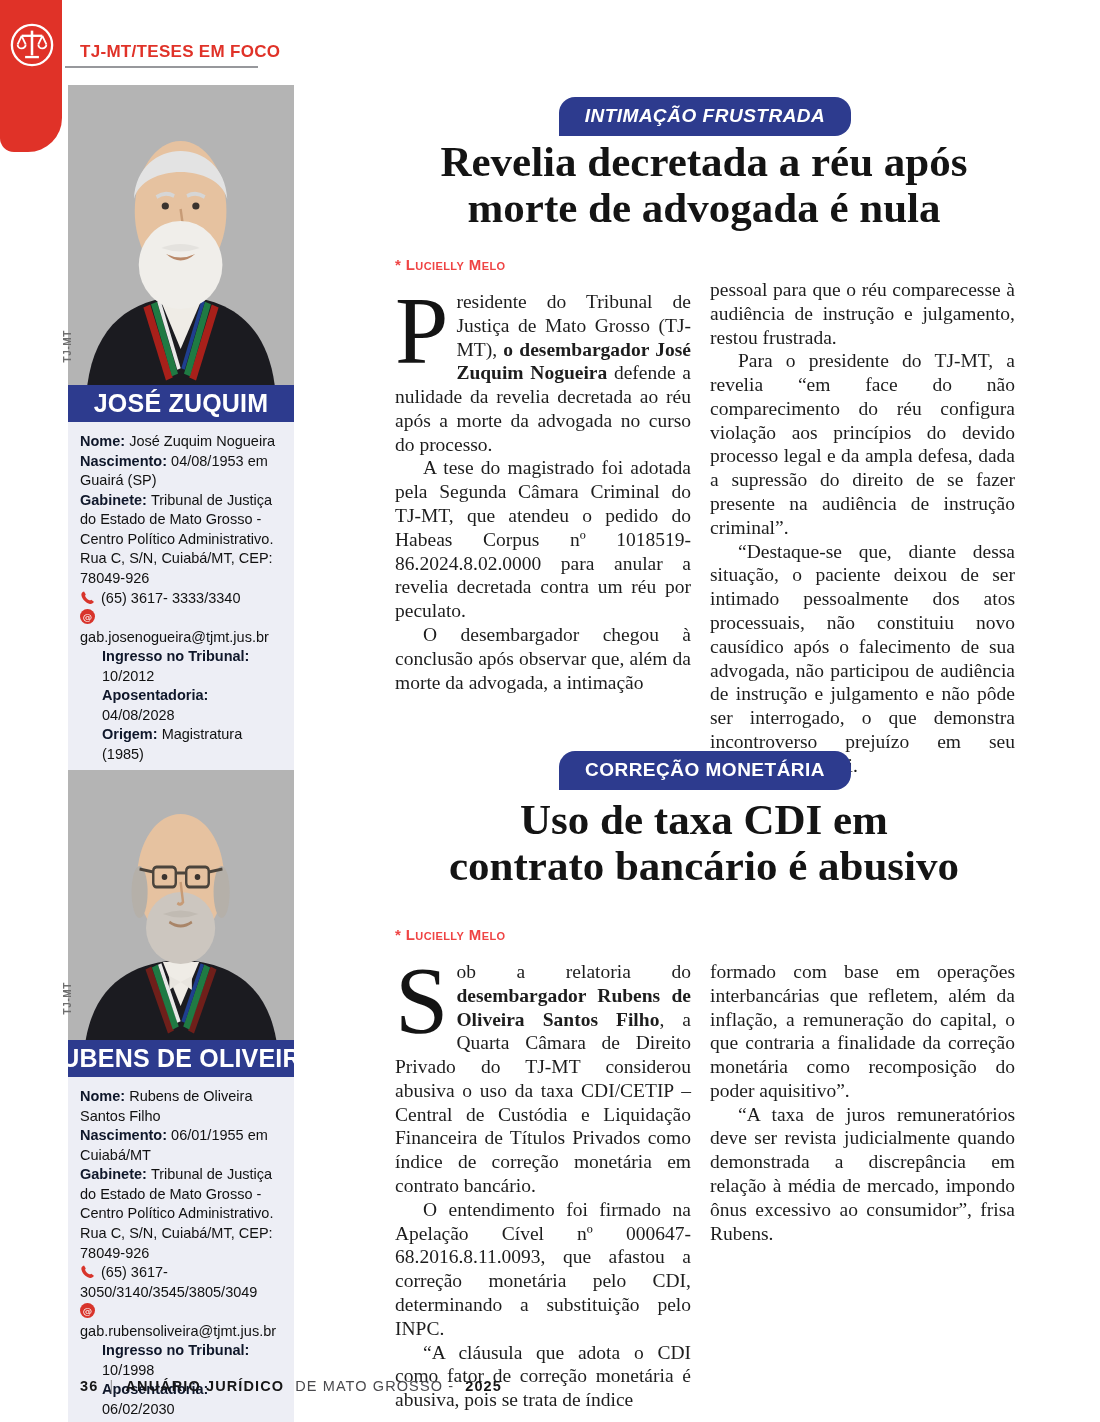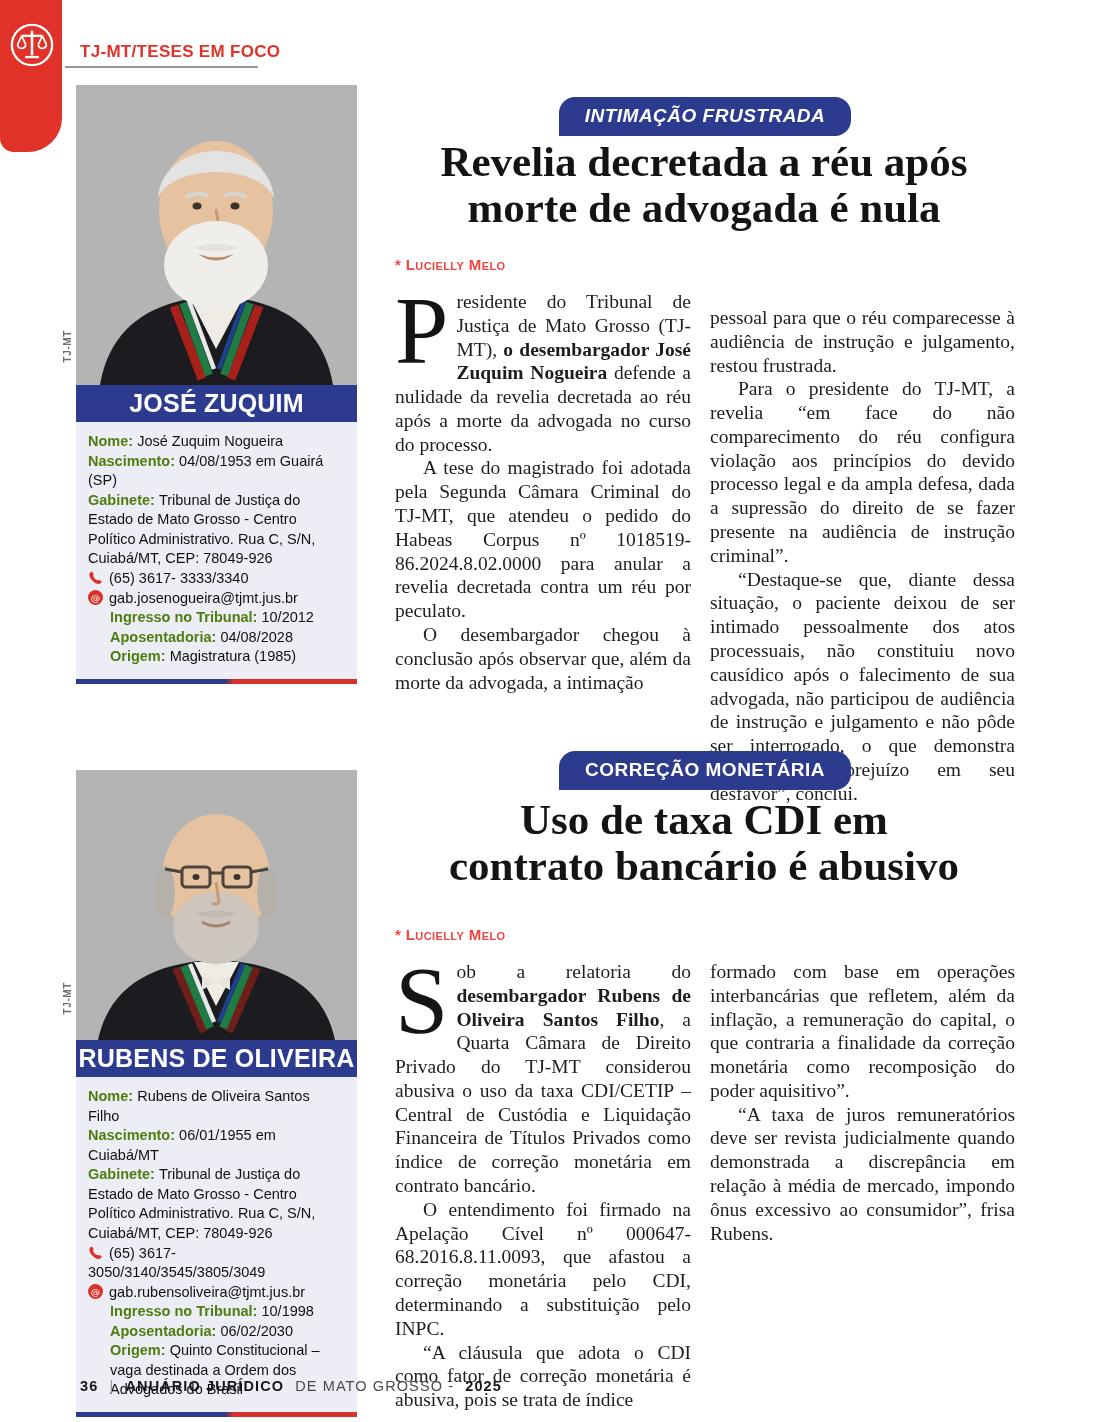--- a/index.html
+++ b/index.html
@@ -20,39 +20,39 @@
     position:absolute;left:0;top:0;width:62px;height:152px;
     background:var(--red);border-radius:0 0 34px 14px;
   }
   .logo{position:absolute;left:9px;top:22px;width:46px;height:46px;}
   .section-label{
     position:absolute;left:80px;top:42px;
     font-size:17px;font-weight:bold;letter-spacing:.3px;color:var(--red);
   }
   .header-rule{position:absolute;left:65px;top:66px;width:193px;height:2px;background:#97989c;}
   
-  .card{position:absolute;left:76px;width:281px;}
+  .card{position:absolute;left:68px;width:226px;}
   .card.c1{top:85px;}
   .card.c2{top:770px;}
   .photo{position:relative;width:100%;background:var(--photo-bg);overflow:hidden;}
   .photo.p1{height:300px;}
   .photo.p2{height:270px;}
   .photo svg{display:block;width:100%;height:100%;}
   .banner{
     height:37px;background:var(--blue);color:#fff;
     display:flex;align-items:center;justify-content:center;
     font-weight:bold;font-size:25px;letter-spacing:.2px;white-space:nowrap;
   }
   .info{
     background:var(--card-bg);padding:10px 12px 12px;
     font-size:14.5px;line-height:1.35;color:#111;
   }
   .frow{margin:0;}
   .frow.ind{padding-left:22px;}
-  .frow b{font-weight:bold;color:#4d7c0f;}
+  .frow b{font-weight:bold;color:#0f172a;}
   .ficon{display:inline-block;width:15px;height:15px;vertical-align:-2px;margin-right:6px;}
   .ficon svg{display:block;width:100%;height:100%;}
   .cbar{height:5px;background:linear-gradient(100deg,var(--blue) 0 53%,#d6322b 56% 100%);}
   .pcredit{
     position:absolute;left:62px;
     writing-mode:vertical-rl;transform:rotate(180deg);
     font-size:10px;font-weight:bold;color:#6e6e6e;letter-spacing:.6px;
   }
   .pc1{top:330px;}
   .pc2{top:982px;}
@@ -78,21 +78,21 @@
     font-variant:small-caps;letter-spacing:.4px;color:#ef4444;
   }
   .by1{top:256px;}
   .by2{top:926px;}
   .col{
     position:absolute;width:296px;
     font-family:"Liberation Serif","DejaVu Serif",serif;
     font-size:19.5px;line-height:1.22;text-align:justify;color:#1d1d1d;
   }
   .colA1{left:395px;top:290px;}
-  .colA2{left:710px;top:306px;width:305px;}
+  .colA2{left:710px;top:278px;width:305px;}
   .colB1{left:395px;top:960px;}
   .colB2{left:710px;top:960px;width:305px;}
   .par{text-indent:28px;}
   .par.noind{text-indent:0;}
   .par b{font-weight:bold;}
   .dropcap{
     float:left;font-size:96px;line-height:.76;
     padding:5px 8px 0 0;color:#141414;
   }
   

